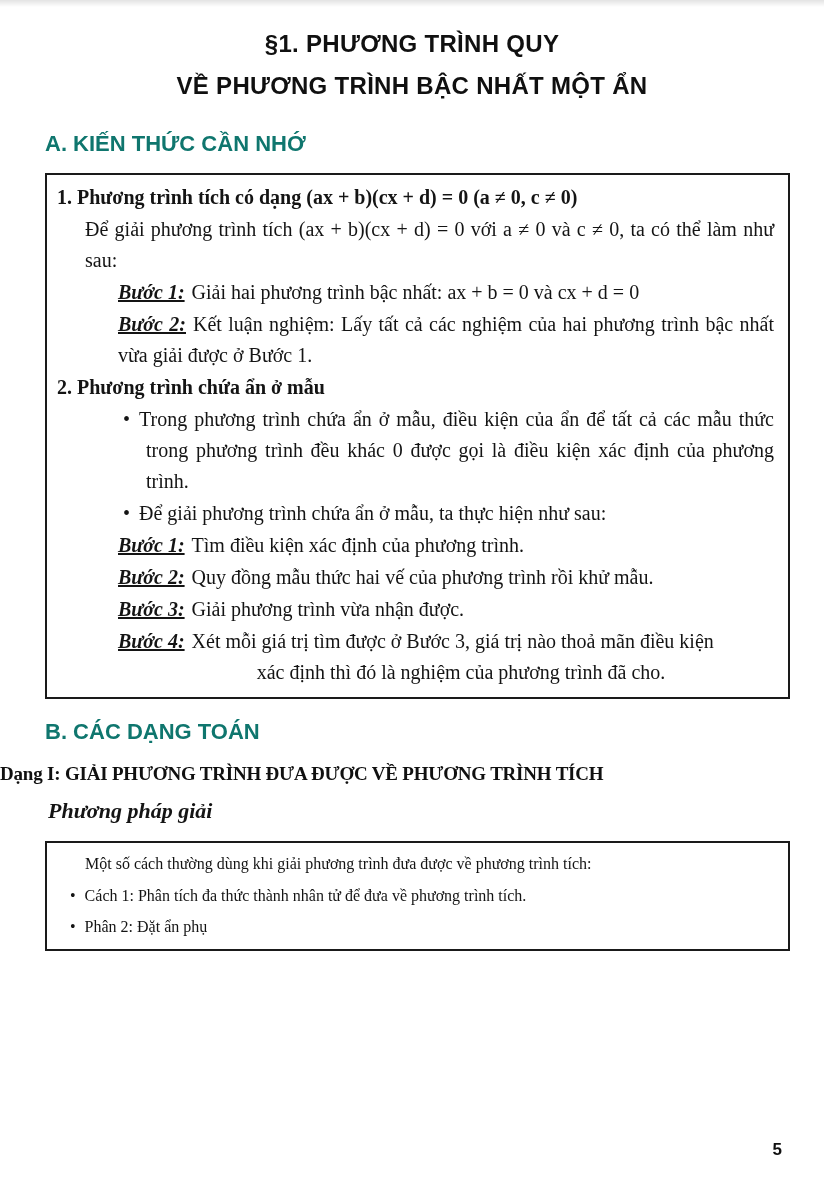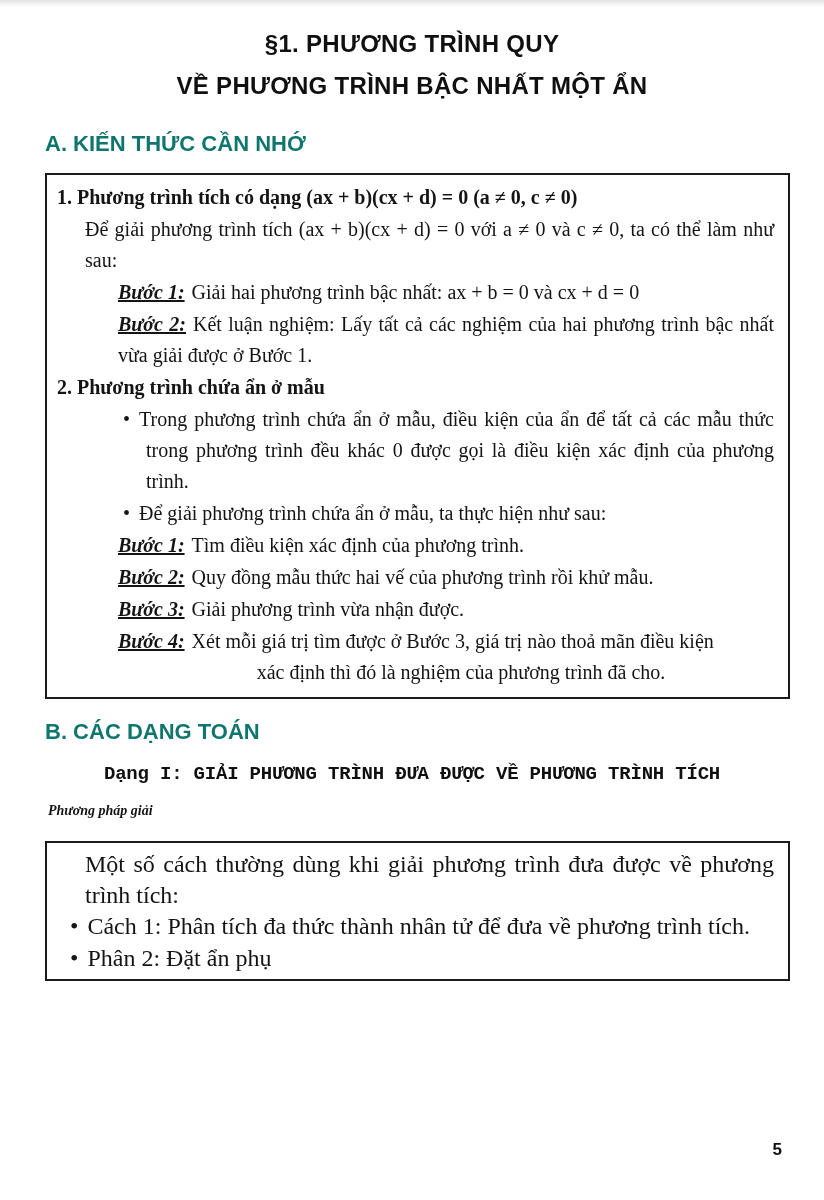--- a/index.html
+++ b/index.html
@@ -88,43 +88,42 @@
     font-style: italic;
     text-decoration: underline;
     margin-right: 7px;
   }
   .step-cont { display: block; text-align: center; padding-left: 30px; }
   .bullet { padding-left: 61px; text-indent: -23px; }
   .bullet .bullet-marker { margin-right: 9px; }
 
   
   .dang-heading {
-    text-align: center;
-    font-family: Liberation Mono, monospace;
+    font-family: Liberation Serif, serif;
     font-weight: 700;
     font-size: 19px;
     line-height: 26px;
     letter-spacing: -0.2px;
     margin-top: 0;
     color: #101010;
   }
   .method-label {
     font-weight: 700;
     font-style: italic;
-    font-size: 14px;
+    font-size: 22px;
     line-height: 28px;
     margin: 10px 0 16px 48px;
   }
 
   
   .mbox {
     margin: 0 34px 0 45px;
     border: 2px solid #1a1a1a;
     padding: 5px 14px 5px 10px;
-    font-size: 24px;
+    font-size: 16px;
     line-height: 30.5px;
     text-align: justify;
   }
   .mbox p { margin: 1px 0; }
   .mbox .para { padding-left: 28px; }
   .mbox .bullet { padding-left: 38px; text-indent: -25px; }
 
   
   .page-num {
     position: absolute;

